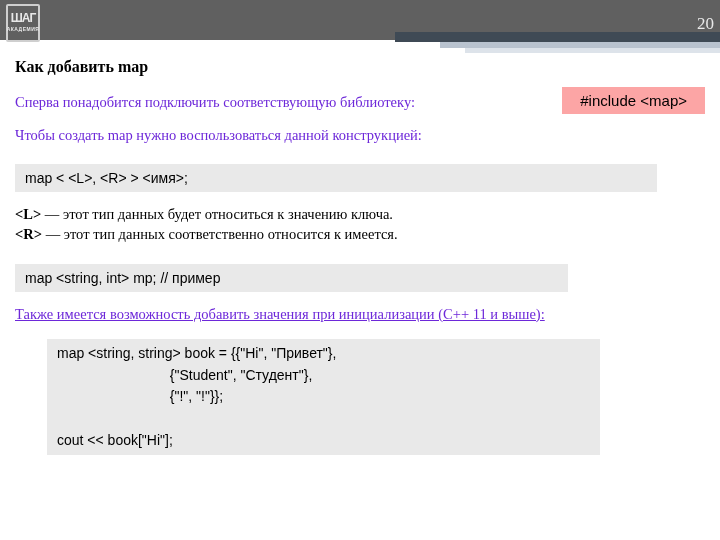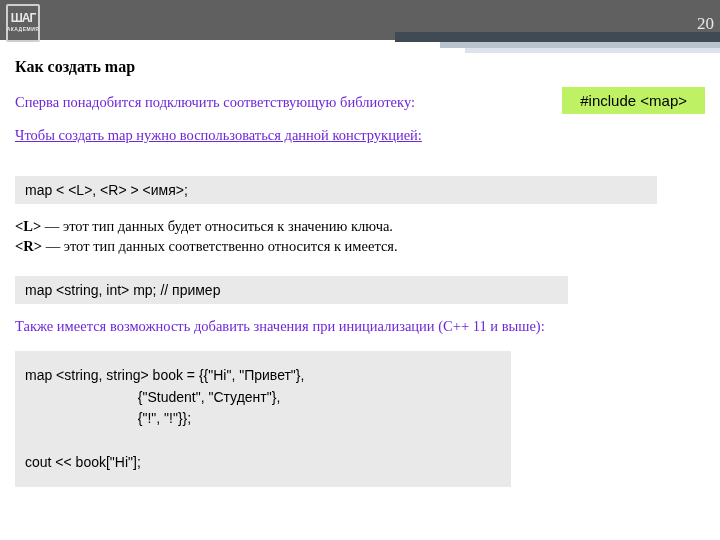--- a/index.html
+++ b/index.html
@@ -24,62 +24,62 @@
   .pagenum {
     position: absolute; right: 6px; top: 14px; color: #e9e9e9;
     font-family: "Times New Roman", serif; font-size: 17px;
   }
 
   .body { position: absolute; top: 58px; left: 15px; right: 15px; }
 
   .title { font-family: "Times New Roman", serif; font-weight: bold; font-size: 16px; margin-bottom: 18px; }
 
   .p { font-family: "Times New Roman", serif; font-size: 14.5px; color:#6d28d9; margin-bottom: 16px; }
-  .p.tight { margin-bottom: 32px; text-decoration: underline; }
+  .p.tight { margin-bottom: 20px; }
 
   .row-include { position: relative; }
   .include-chip {
     position: absolute; right: 0; top: -7px;
-    background: #bef264; padding: 5px 18px; font-size: 15px; color:#000;
+    background: #fca5a5; padding: 5px 18px; font-size: 15px; color:#000;
   }
 
   .codebar {
     background: #e9e9e9; padding: 6px 10px; font-size: 14px; color:#000;
     width: 642px; margin-bottom: 14px;
   }
   .codebar.short { width: 553px; }
 
   .desc-line { font-family: "Times New Roman", serif; font-size: 14.5px; margin-bottom: 3px; }
   .desc-line strong { font-weight: bold; }
 
   .gap { height: 18px; }
   .codebox {
-    background: #e9e9e9; padding: 14px 10px; font-size: 14px; color:#000;
-    width: 496px; white-space: pre; line-height: 1.55;
+    background: #e9e9e9; padding: 4px 10px; font-size: 14px; color:#000;
+    width: 553px; white-space: pre; line-height: 1.55; margin-left: 32px;
   }
 </style>
 </head>
 <body>
 
 <div class="slide">
 
   <div class="topbar">
     <div class="logo">
       <div class="line1">ШАГ</div>
       <div class="line2">АКАДЕМИЯ</div>
     </div>
     <div class="pagenum">20</div>
   </div>
   <div class="band-dark b1"></div>
   <div class="band-mid b2"></div>
   <div class="band-lite b3"></div>
 
   <div class="body">
 
-    <div class="title">Как создать map</div>
+    <div class="title">Как добавить map</div>
 
     <div class="row-include">
       <div class="p">Сперва понадобится подключить соответствующую библиотеку:</div>
       <div class="include-chip">#include &lt;map&gt;</div>
     </div>
 
     <div class="p tight">Чтобы создать map нужно воспользоваться данной конструкцией:</div>
 
     <div class="codebar">map &lt; &lt;L&gt;, &lt;R&gt; &gt; &lt;имя&gt;;</div>
 
@@ -87,21 +87,21 @@
       <strong>&lt;L&gt;</strong><span> — этот тип данных будет относиться к значению ключа.</span>
     </div>
     <div class="desc-line">
       <strong>&lt;R&gt;</strong><span> — этот тип данных соответственно относится к имеется.</span>
     </div>
 
     <div class="gap"></div>
 
     <div class="codebar short">map &lt;string, int&gt; mp; // пример</div>
 
-    <div class="p" style="margin-top:6px;">Также имеется возможность добавить значения при инициализации (C++ 11 и выше):</div>
+    <div class="p" style="margin-top:6px;text-decoration:underline;">Также имеется возможность добавить значения при инициализации (C++ 11 и выше):</div>
 
     <div class="codebox">map &lt;string, string&gt; book = {{"Hi", "Привет"},
                              {"Student", "Студент"},
                              {"!", "!"}};
 
 cout &lt;&lt; book["Hi"];</div>
 
   </div>
 </div>
 

